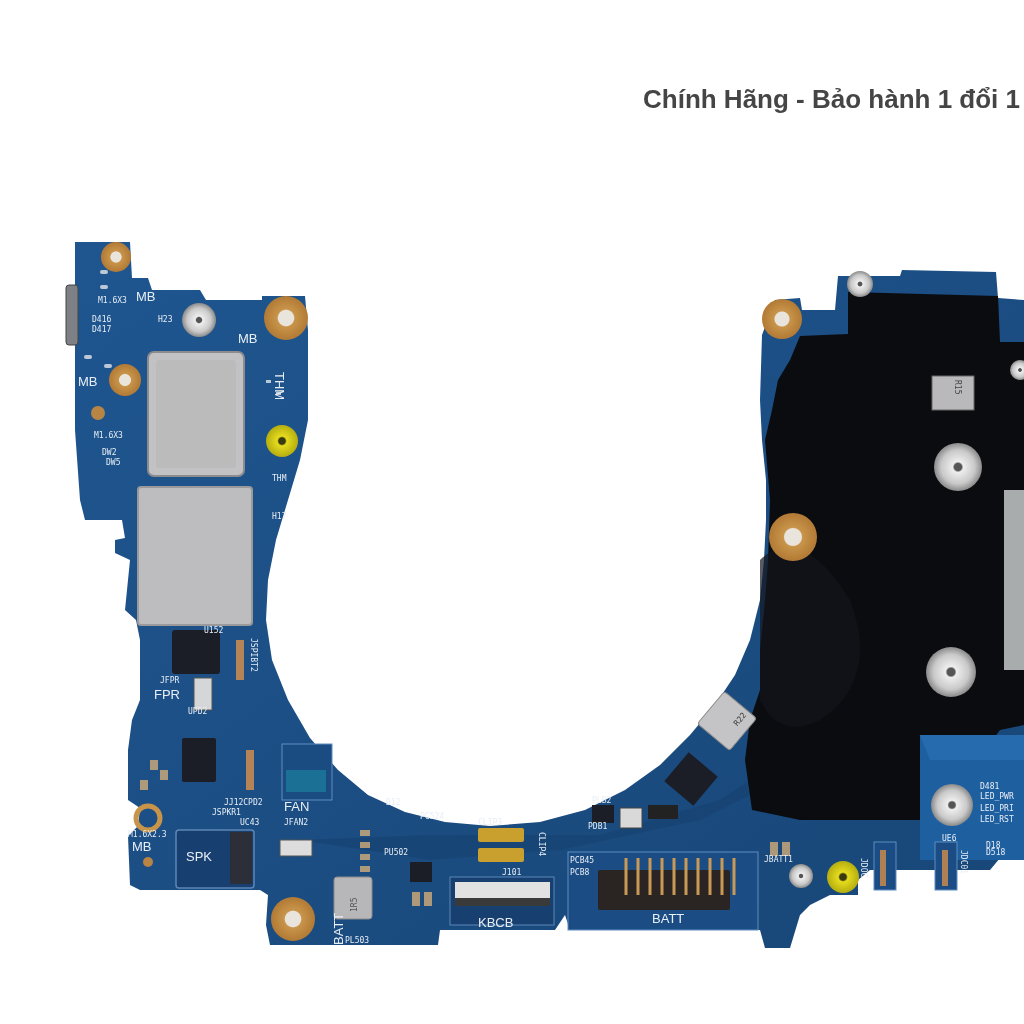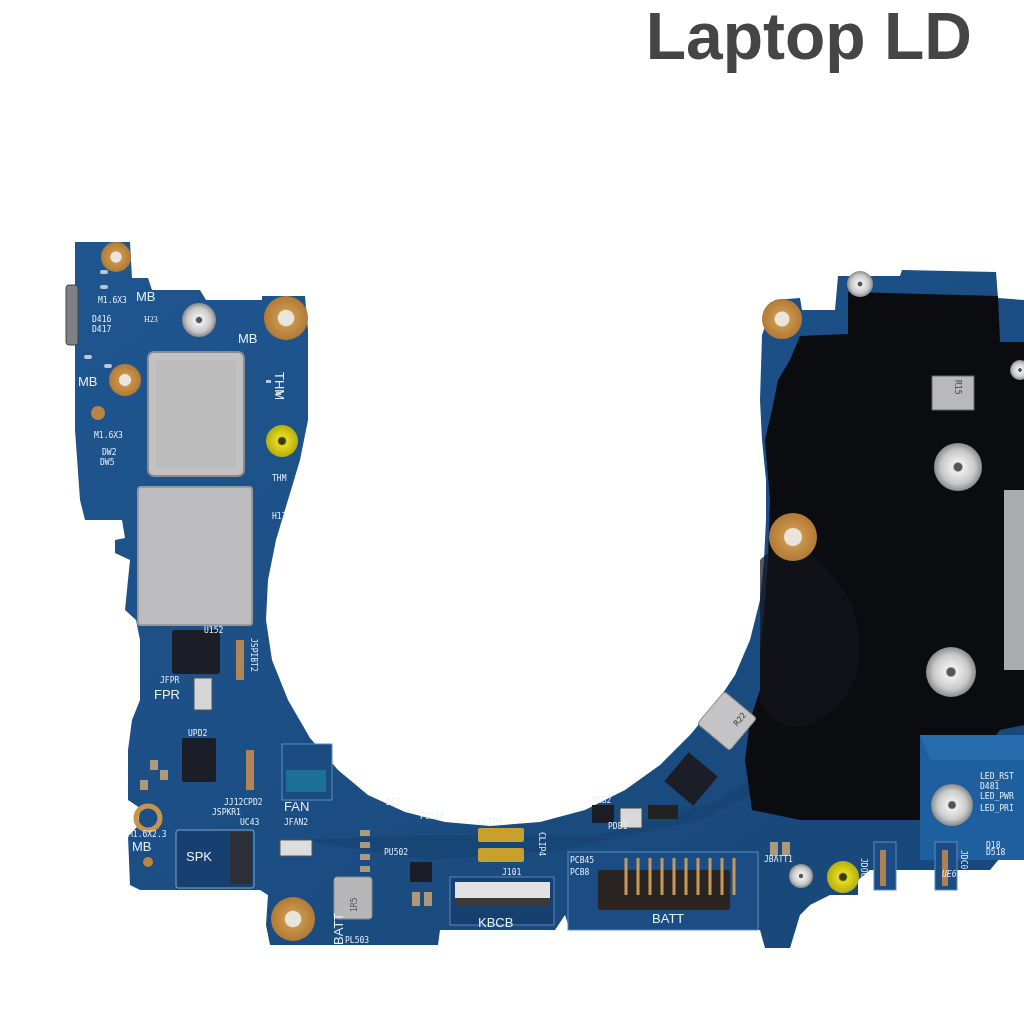--- a/index.html
+++ b/index.html
@@ -12,21 +12,21 @@
                position:absolute; right:4px; top:84px; white-space:nowrap; }
   .board { position:absolute; left:0; top:0; width:1024px; height:1024px; }
   .silk { position:absolute; color:#e8eef5; font-family:"DejaVu Sans Mono", monospace; font-size:8px; line-height:9px; white-space:nowrap; }
   .silk.mid { font-family:"Liberation Sans", sans-serif; font-size:13px; line-height:14px; }
   .abs { position:absolute; }
 </style>
 </head>
 <body>
 
 <div class="brand" style="position:absolute; left:0; top:0; width:1024px; height:150px;">
-  <div class="brand-title">Laptop LD</div>
+  <div class="brand-sub">Chính Hãng - Bảo hành 1 đổi 1</div>
 </div>
 
 <div class="board">
   <svg width="1024" height="1024" viewBox="0 0 1024 1024" style="position:absolute;left:0;top:0">
     <defs>
       <linearGradient id="pcbg" x1="0" y1="0" x2="1" y2="1">
         <stop offset="0" stop-color="#1f5690"></stop>
         <stop offset="1" stop-color="#184677"></stop>
       </linearGradient>
       <radialGradient id="cop" cx="0.5" cy="0.5" r="0.5">
@@ -171,62 +171,62 @@
         <rect x="424" y="892" width="8" height="14" fill="#c7a77a"></rect>
       <rect x="782" y="842" width="8" height="14" fill="#c7a77a"></rect>
         <rect x="770" y="842" width="8" height="14" fill="#c7a77a"></rect>
     </g>
   </svg>
 
   <span class="silk mid abs" style="left:136px;top:290px;">MB</span>
   <span class="silk abs" style="left:98px;top:296px;">M1.6X3</span>
   <span class="silk abs" style="left:92px;top:315px;">D416</span>
   <span class="silk abs" style="left:92px;top:325px;">D417</span>
-  <span class="silk abs" style="left:144px;top:315px;font-family:Liberation Serif, serif;">H23</span>
+  <span class="silk abs" style="left:158px;top:315px;">H23</span>
   <span class="silk mid abs" style="left:238px;top:332px;">MB</span>
   <span class="silk mid abs" style="left:78px;top:375px;">MB</span>
   <span class="silk abs" style="left:94px;top:431px;">M1.6X3</span>
   <span class="silk abs" style="left:102px;top:448px;">DW2</span>
-  <span class="silk abs" style="left:100px;top:458px;">DW5</span>
+  <span class="silk abs" style="left:106px;top:458px;">DW5</span>
   <span class="silk mid abs" style="left:286px;top:372px;transform:rotate(90deg);transform-origin:left top;">THM</span>
   <span class="silk abs" style="left:272px;top:464px;margin-top:48px;">H17</span>
   <span class="silk abs" style="left:272px;top:474px;">THM</span>
   <span class="silk abs" style="left:204px;top:626px;">U152</span>
   <span class="silk abs" style="left:258px;top:638px;transform:rotate(90deg);transform-origin:left top;">JSPIBT2</span>
   <span class="silk abs" style="left:160px;top:676px;">JFPR</span>
   <span class="silk mid abs" style="left:154px;top:688px;">FPR</span>
-  <span class="silk abs" style="left:188px;top:729px;text-align:center;">UPD2</span>
+  <span class="silk abs" style="left:188px;top:707px;text-align:center;">UPD2</span>
   <span class="silk abs" style="left:224px;top:798px;">JJ12CPD2</span>
   <span class="silk abs" style="left:212px;top:808px;">JSPKR1</span>
   <span class="silk abs" style="left:240px;top:818px;">UC43</span>
   <span class="silk mid abs" style="left:284px;top:800px;">FAN</span>
   <span class="silk abs" style="left:284px;top:818px;">JFAN2</span>
   <span class="silk abs" style="left:342px;top:798px;padding-left:44px;">D12</span>
   <span class="silk abs" style="left:128px;top:830px;">M1.6X2.3</span>
   <span class="silk mid abs" style="left:132px;top:840px;">MB</span>
   <span class="silk mid abs" style="left:186px;top:850px;">SPK</span>
   <span class="silk mid abs" style="left:332px;top:945px;transform:rotate(-90deg);transform-origin:left top;">BATT</span>
   <span class="silk abs" style="left:350px;top:912px;transform:rotate(-90deg);transform-origin:left top;color:#555;">1R5</span>
   <span class="silk abs" style="left:345px;top:936px;">PL503</span>
   <span class="silk abs" style="left:384px;top:848px;">PU502</span>
   <span class="silk abs" style="left:420px;top:812px;text-align:right;">PC524</span>
   <span class="silk abs" style="left:478px;top:818px;">CLIP3</span>
   <span class="silk abs" style="left:546px;top:832px;transform:rotate(90deg);transform-origin:left top;">CLIP4</span>
   <span class="silk abs" style="left:470px;top:868px;margin-left:32px;">J101</span>
   <span class="silk mid abs" style="left:478px;top:916px;">KBCB</span>
-  <span class="silk abs" style="left:584px;top:822px;padding-left:24px;">PDB1</span>
+  <span class="silk abs" style="left:564px;top:822px;padding-left:24px;">PDB1</span>
   <span class="silk abs" style="left:592px;top:796px;">PLB2</span>
   <span class="silk abs" style="left:570px;top:856px;">PCB45</span>
   <span class="silk abs" style="left:570px;top:868px;">PCB8</span>
   <span class="silk mid abs" style="left:652px;top:912px;">BATT</span>
   <span class="silk abs" style="left:764px;top:855px;">JBATT1</span>
   <span class="silk abs" style="left:962px;top:380px;transform:rotate(90deg);transform-origin:left top;color:#444;">R15</span>
   <span class="silk abs" style="left:868px;top:858px;transform:rotate(90deg);transform-origin:left top;">JDOC</span>
   <span class="silk abs" style="left:968px;top:850px;transform:rotate(90deg);transform-origin:left top;">JDC01</span>
-  <span class="silk abs" style="left:942px;top:870px;font-style:italic;">UE6</span>
+  <span class="silk abs" style="left:942px;top:834px;">UE6</span>
   <span class="silk abs" style="left:980px;top:782px;">D481</span>
   <span class="silk abs" style="left:980px;top:792px;">LED_PWR</span>
   <span class="silk abs" style="left:980px;top:804px;">LED_PRI</span>
-  <span class="silk abs" style="left:980px;top:772px;">LED_RST</span>
+  <span class="silk abs" style="left:980px;top:815px;">LED_RST</span>
   <span class="silk abs" style="left:986px;top:841px;">D18</span>
   <span class="silk abs" style="left:986px;top:848px;">D518</span>
   <span class="silk abs" style="left:732px;top:722px;transform:rotate(-50deg);transform-origin:left top;color:#333;">R22</span>
 </div>
 
 </body></html>

